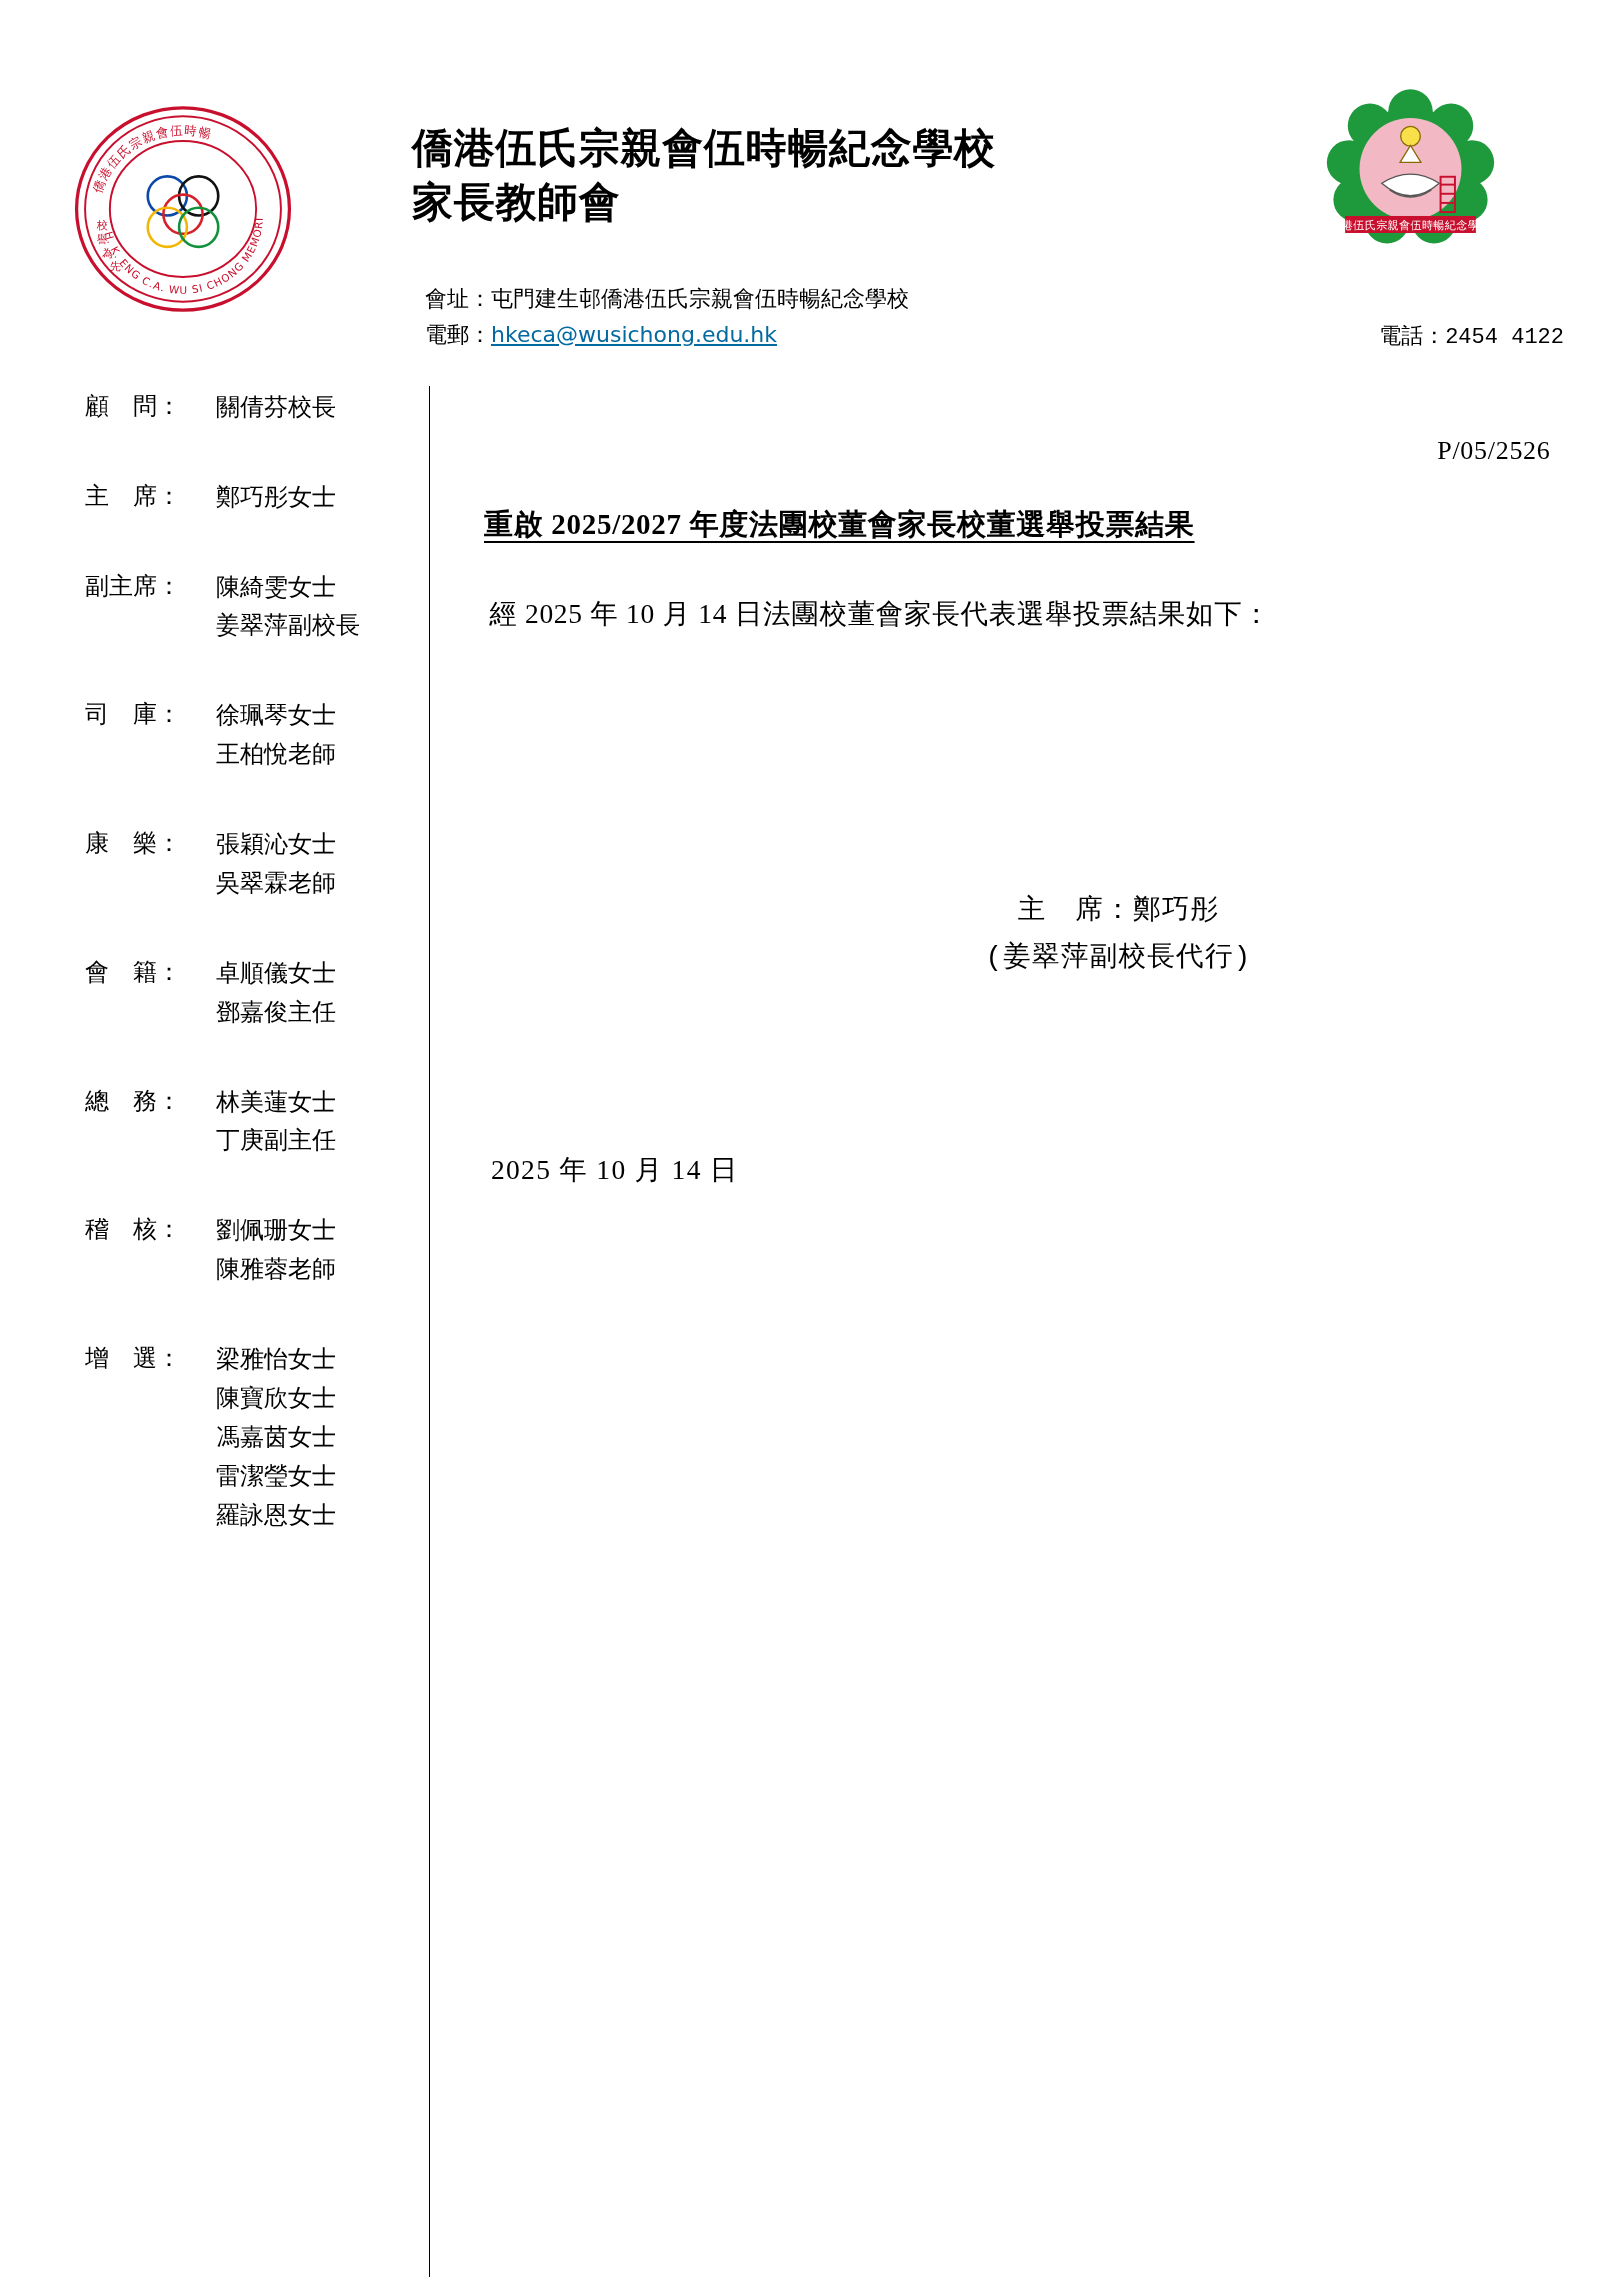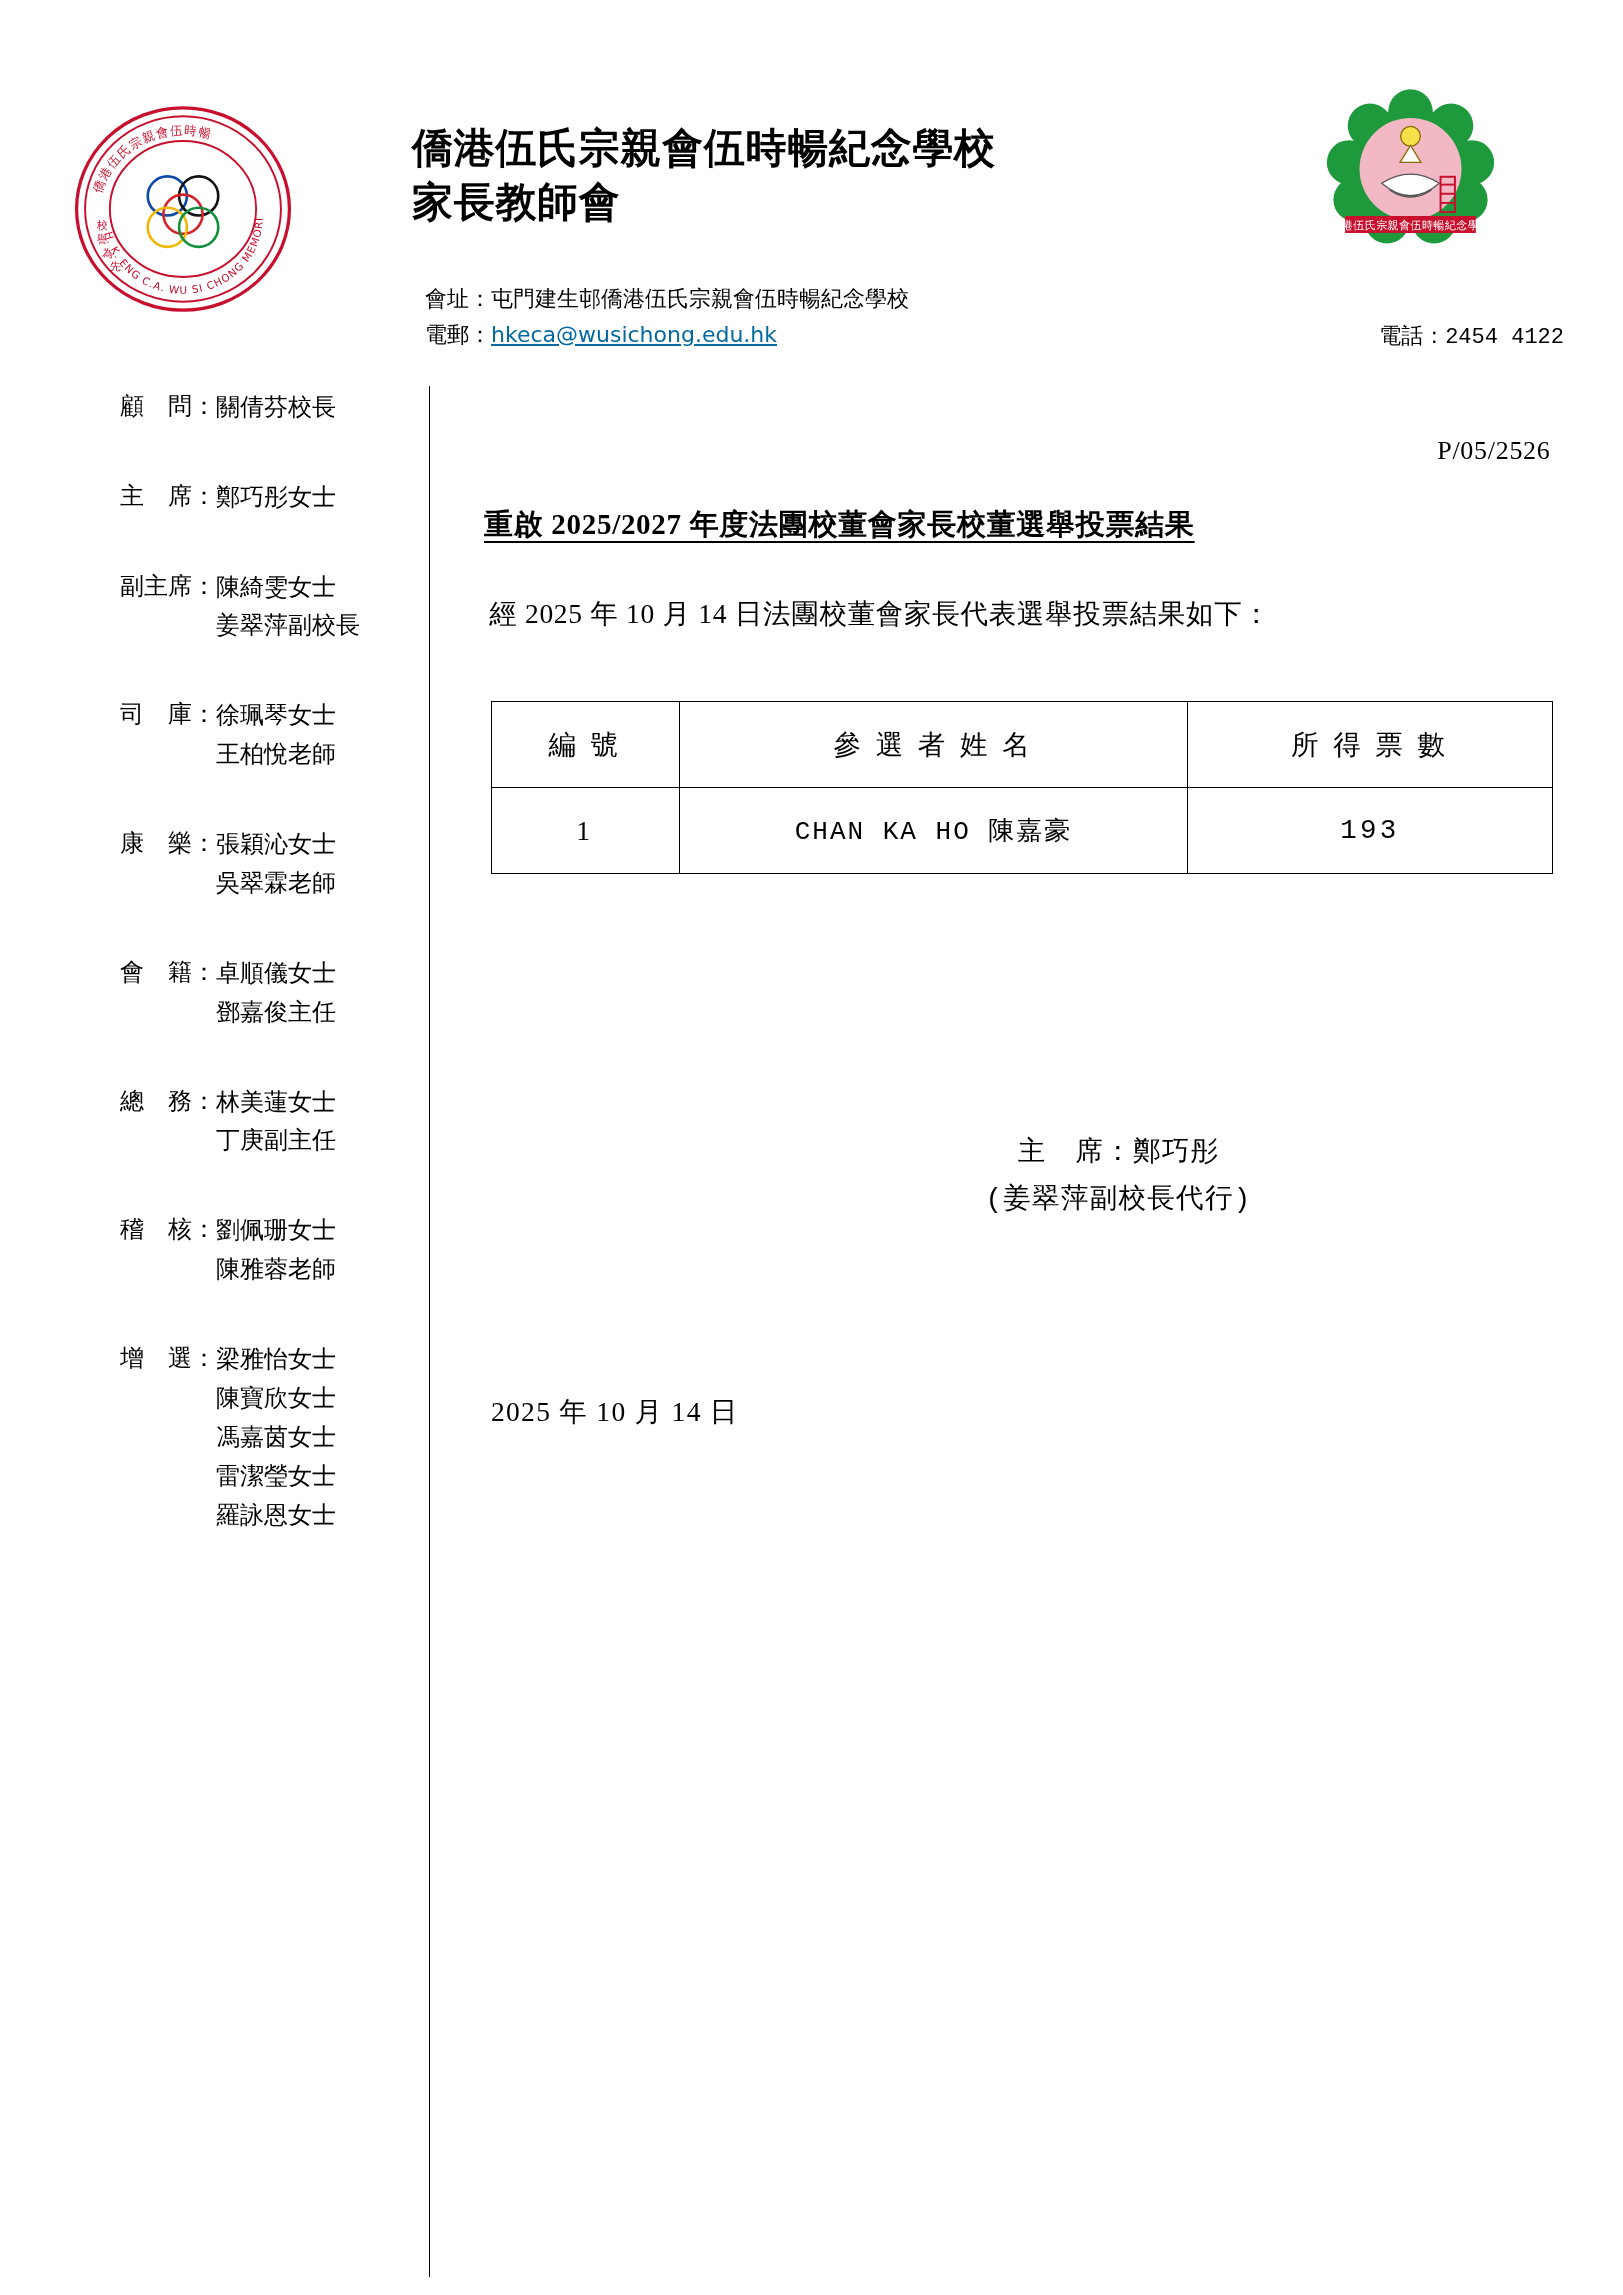--- a/index.html
+++ b/index.html
@@ -107,21 +107,20 @@
     align-items: flex-start;
     margin-bottom: 51px;
   }
   .com-role {
     width: 131px;
     flex: 0 0 131px;
     font-size: 24px;
     letter-spacing: 0px;
     line-height: 1.5;
     white-space: pre;
-    text-align: right;
   }
   .com-names {
     font-size: 24px;
     line-height: 1.62;
     white-space: pre-line;
   }
 
   
   .content {
     position: absolute;
@@ -328,36 +327,20 @@
     </div>
 
     <div class="content">
 
       <div class="docref">P/05/2526</div>
 
       <div class="doc-title">重啟 2025/2027 年度法團校董會家長校董選舉投票結果</div>
 
       <div class="intro">經 2025 年 10 月 14 日法團校董會家長代表選舉投票結果如下：</div>
 
-      <table class="results">
-        <thead>
-          <tr>
-            <th>編 號</th>
-            <th>參 選 者 姓 名</th>
-            <th>所 得 票 數</th>
-          </tr>
-        </thead>
-        <tbody>
-          <tr>
-            <td>1</td>
-            <td class="name">CHAN KA HO  陳嘉豪</td>
-            <td class="num">193</td>
-          </tr>
-        </tbody>
-      </table>
 
       <div class="signoff">
         <div>主　席：鄭巧彤</div>
         <div>(姜翠萍副校長代行)</div>
       </div>
 
       <div class="docdate">2025 年 10 月 14 日</div>
 
     </div>
   </div>

